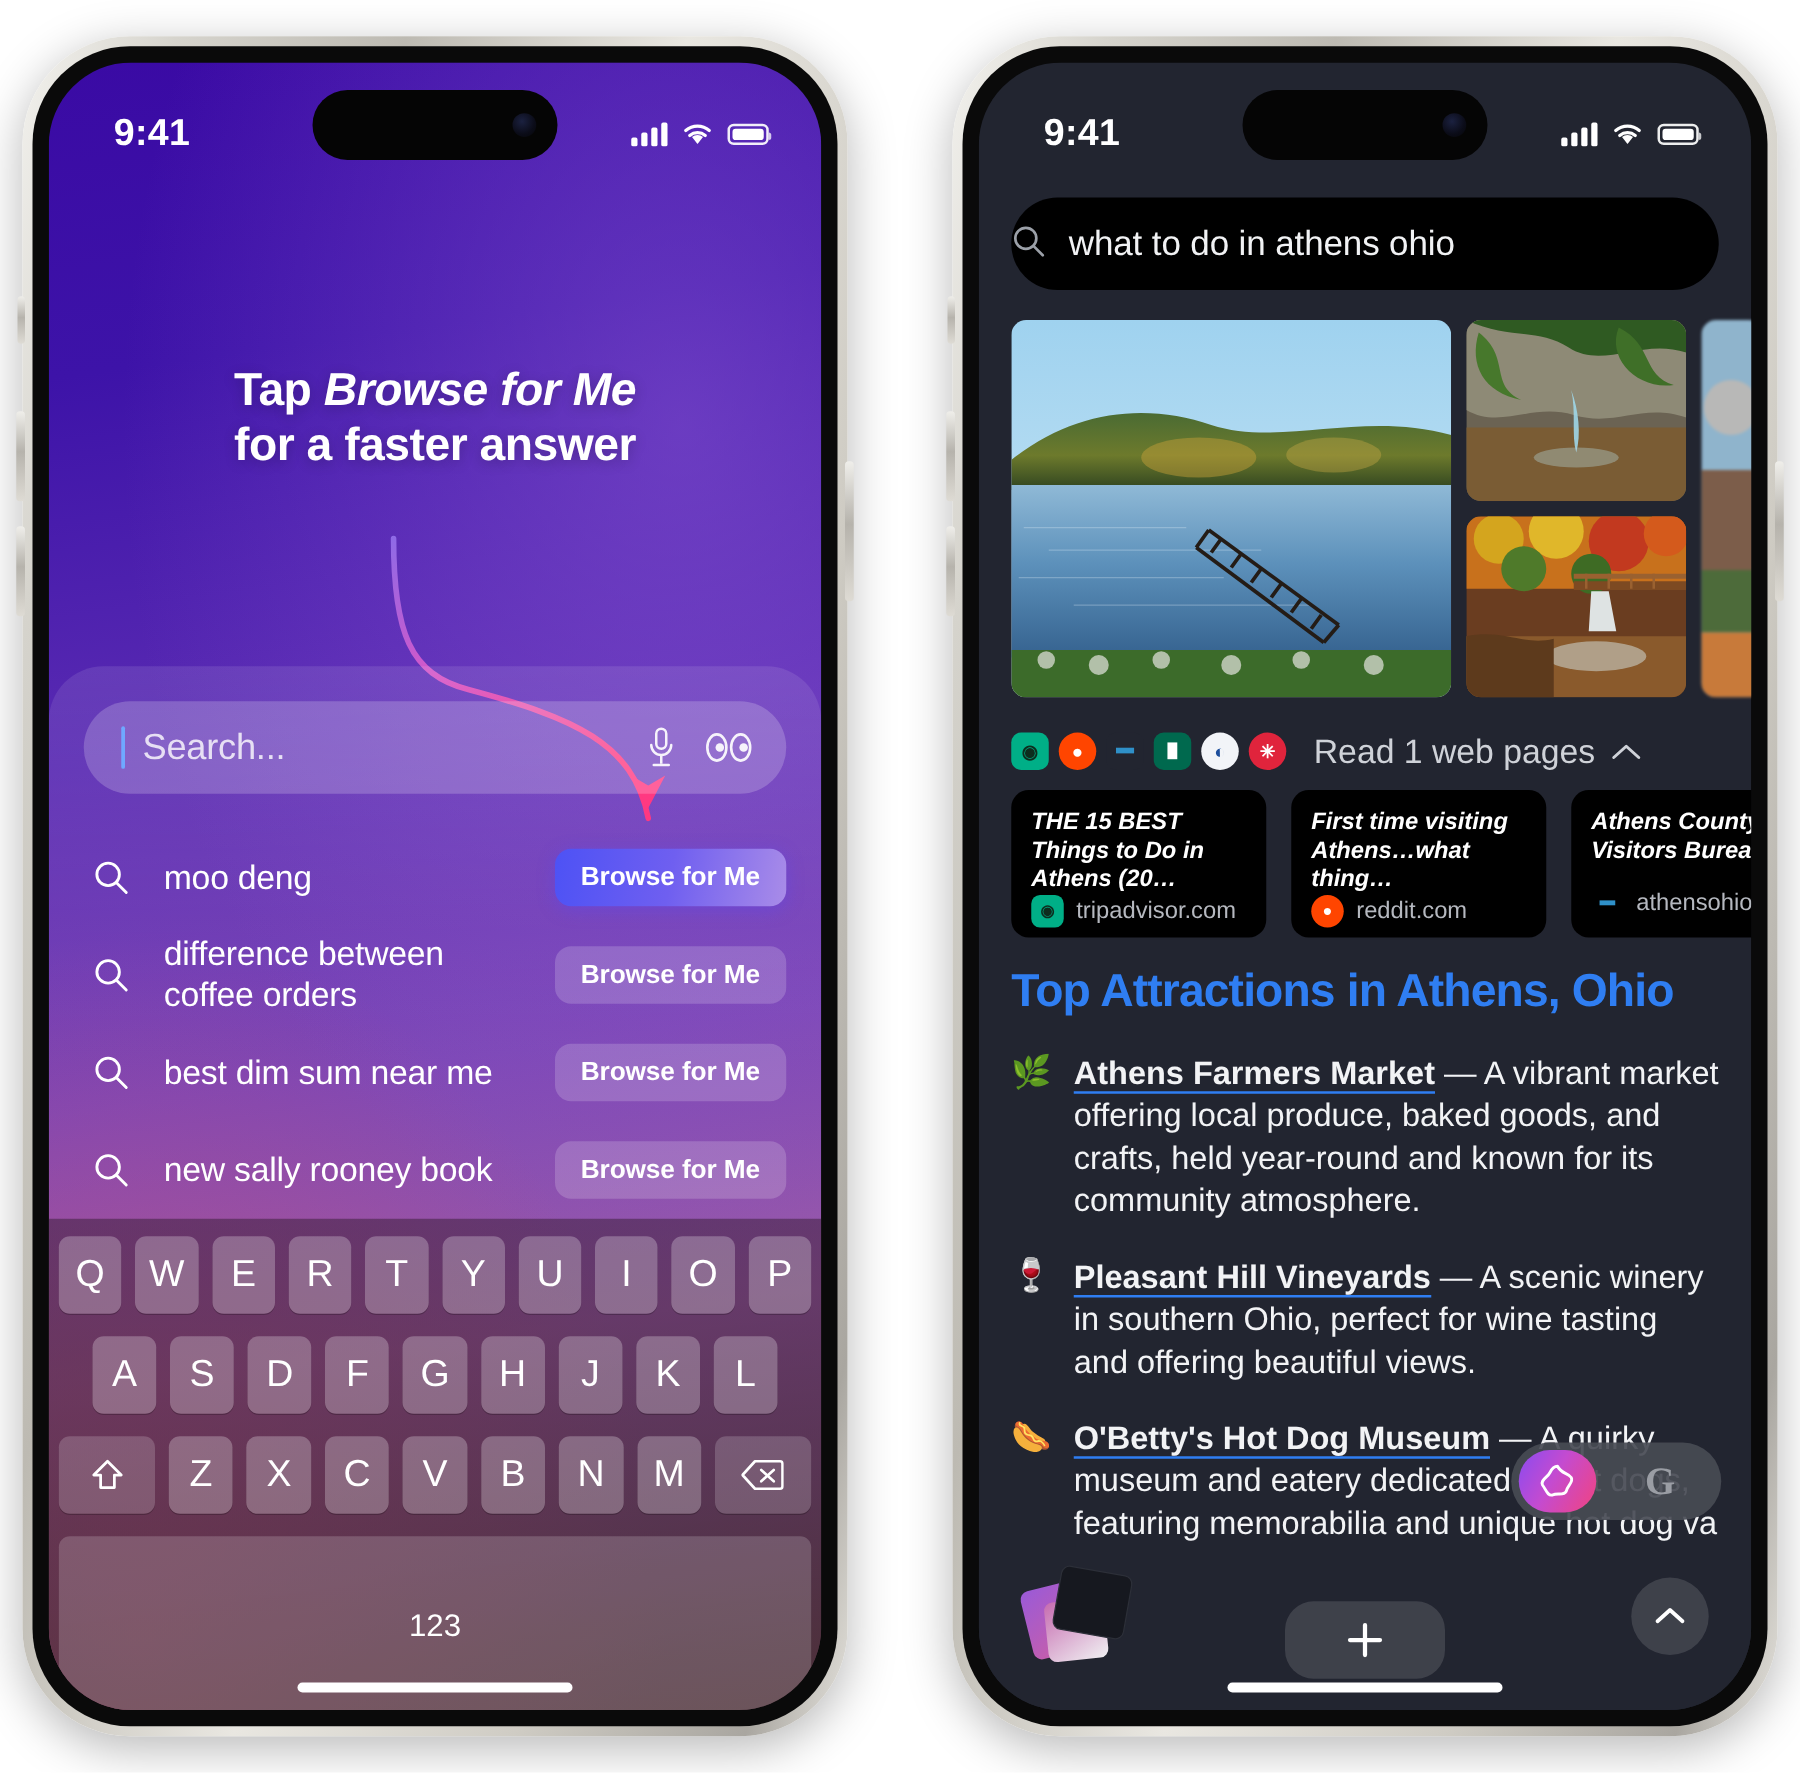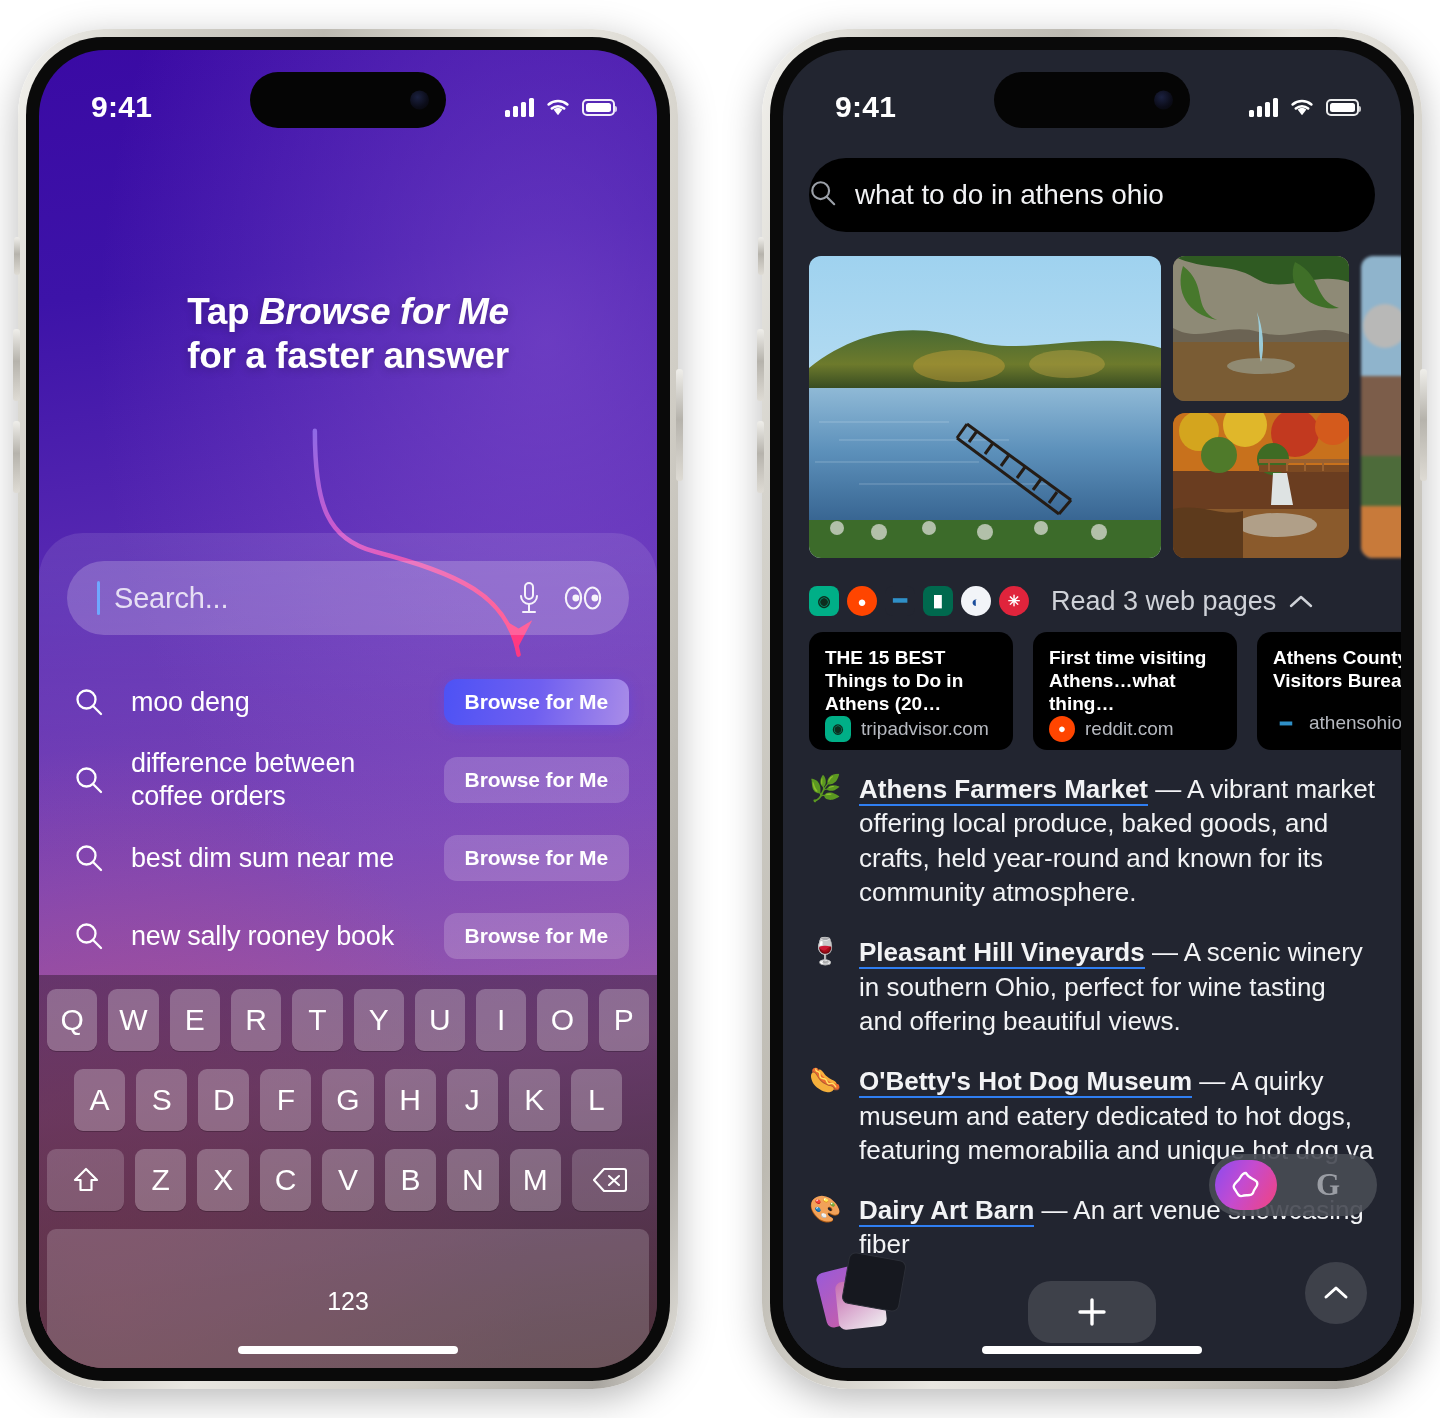--- a/index.html
+++ b/index.html
@@ -164,21 +164,21 @@
   .img-sm { flex: 1 1 0; border-radius: 12px; overflow: hidden; position: relative; }
   .img-edge { flex: 0 0 50px; height: 302px; border-radius: 12px; overflow: hidden; position: relative; filter: blur(1.4px); }
 
   
   .read-row { position: absolute; left: 26px; right: 26px; top: 528px; height: 46px; display: flex; align-items: center; gap: 8px; }
   .fav { width: 30px; height: 30px; border-radius: 8px; display: flex; align-items: center; justify-content: center; font-size: 15px; font-weight: 800; color: #fff; flex: 0 0 auto; }
   .read-label { margin-left: 14px; color: #cfd2d8; font-size: 27px; font-weight: 500; display: flex; align-items: center; gap: 12px; }
 
   .cards { position: absolute; left: 26px; right: 0; top: 582px; height: 118px; display: flex; gap: 20px; }
   .card { flex: 0 0 204px; background: #000; border-radius: 14px; padding: 14px 16px; display: flex; flex-direction: column; justify-content: space-between; }
-  .card .ct { color: #fff; font-size: 19px; font-weight: 600; line-height: 1.22; }
+  .card .ct { color: #fff; font-size: 19px; font-weight: 600; line-height: 1.22; font-style: italic; }
   .card .cs { display: flex; align-items: center; gap: 10px; color: #b5b8bf; font-size: 19px; }
   .card .cs .fav { width: 26px; height: 26px; border-radius: 7px; font-size: 13px; }
 
   .answer { position: absolute; left: 26px; right: 26px; top: 722px; bottom: 0; }
   .ans-h1 { color: #2f7ef2; font-size: 37px; font-weight: 800; letter-spacing: -.7px; line-height: 1.15; margin-bottom: 26px; }
   .bullet { display: flex; gap: 16px; margin-bottom: 26px; }
   .bullet .emo { flex: 0 0 34px; font-size: 26px; line-height: 1.25; }
   .bullet .bt { flex: 1; color: #f2f3f5; font-size: 26px; line-height: 1.32; }
   .bullet .bt b { font-weight: 700; border-bottom: 2px solid #2f7ef2; }
 
@@ -541,21 +541,21 @@
         </div>
 
         <div class="read-row">
           <span class="fav" style="background:#00af87;color:#0d2d1e">◉</span>
           <span class="fav" style="background:#ff4500;color:#ffffff;border-radius:50%">●</span>
           <span class="fav" style="background:#222530;color:#2f90c8;font-size:22px">━</span>
           <span class="fav" style="background:#00694e;color:#ffffff;font-size:11px">█</span>
           <span class="fav" style="background:#f2f4f8;color:#1c4e9c;border-radius:50%">◐</span>
           <span class="fav" style="background:#e0243c;color:#ffffff;border-radius:50%">✳</span>
           <span class="read-label">
-            <span>Read 3 web pages</span>
+            <span>Read 1 web pages</span>
             <span>
               <svg width="26" height="16" viewBox="0 0 26 16">
                   <path d="M3 12 L13 3 L23 12" stroke="#cfd2d8" stroke-width="2.4" fill="none" stroke-linecap="round" stroke-linejoin="round"></path>
                 </svg>
             </span>
           </span>
         </div>
 
         <div class="cards">
           <div class="card">
@@ -575,20 +575,21 @@
           <div class="card">
             <span class="ct">Athens County Visitors Bureau:</span>
             <span class="cs">
               <span class="fav" style="background:#000;color:#2f90c8;font-size:19px">━</span>
               <span>athensohio</span>
             </span>
           </div>
         </div>
 
         <div class="answer">
+          <div class="ans-h1">Top Attractions in Athens, Ohio</div>
 
           <div class="bullet">
             <span class="emo">🌿</span>
             <span class="bt"><b>Athens Farmers Market</b><span> — A vibrant market offering local produce, baked goods, and crafts, held year-round and known for its community atmosphere.</span></span>
           </div>
 
           <div class="bullet">
             <span class="emo">🍷</span>
             <span class="bt"><b>Pleasant Hill Vineyards</b><span> — A scenic winery in southern Ohio, perfect for wine tasting and offering beautiful views.</span></span>
           </div>

